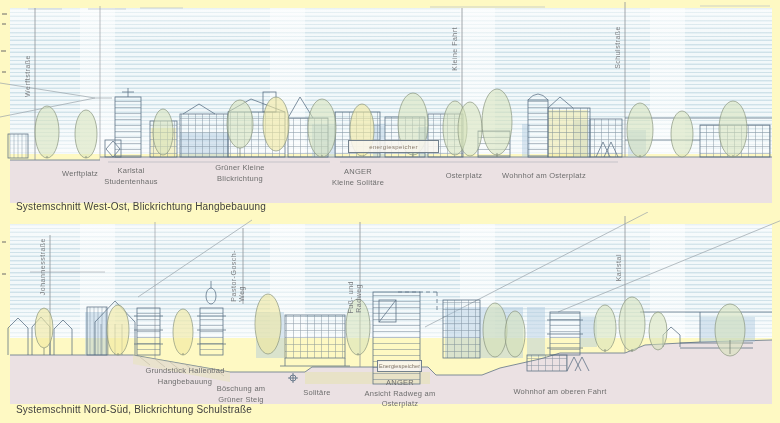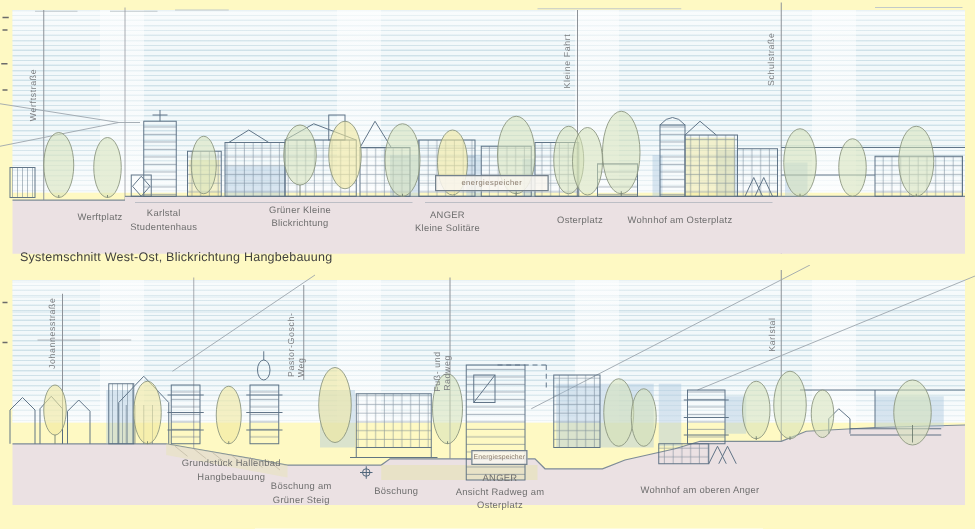--- a/index.html
+++ b/index.html
@@ -279,25 +279,26 @@
 
   <div class="alabel" style="left:185px;top:365px">
     <span>Grundstück Hallenbad</span>
     <span>Hangbebauung</span>
   </div>
   <div class="alabel" style="left:241px;top:383px">
     <span>Böschung am</span>
     <span>Grüner Steig</span>
   </div>
   <div class="alabel" style="left:317px;top:387px">
-      <span>Böschung</span>
+      <span>Solitäre</span>
     </div>
   <div class="alabel" style="left:400px;top:378px;line-height:10.5px">
     <span>ANGER</span>
     <span>Ansicht Radweg am</span>
     <span>Osterplatz</span>
   </div>
   <div class="alabel" style="left:560px;top:386px">
-      <span>Wohnhof am oberen Anger</span>
-    </div>
-
+      <span>Wohnhof am oberen Fahrt</span>
+    </div>
+
+  <div class="caption" style="left:16px;top:404px">Systemschnitt Nord-Süd, Blickrichtung Schulstraße</div>
 
 </div>
 
 </body></html>

